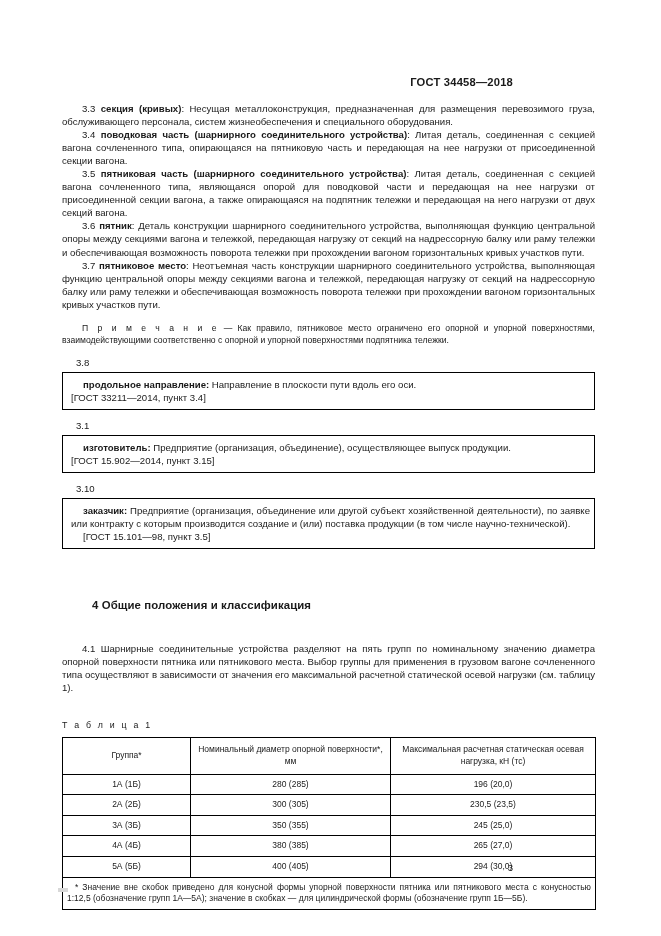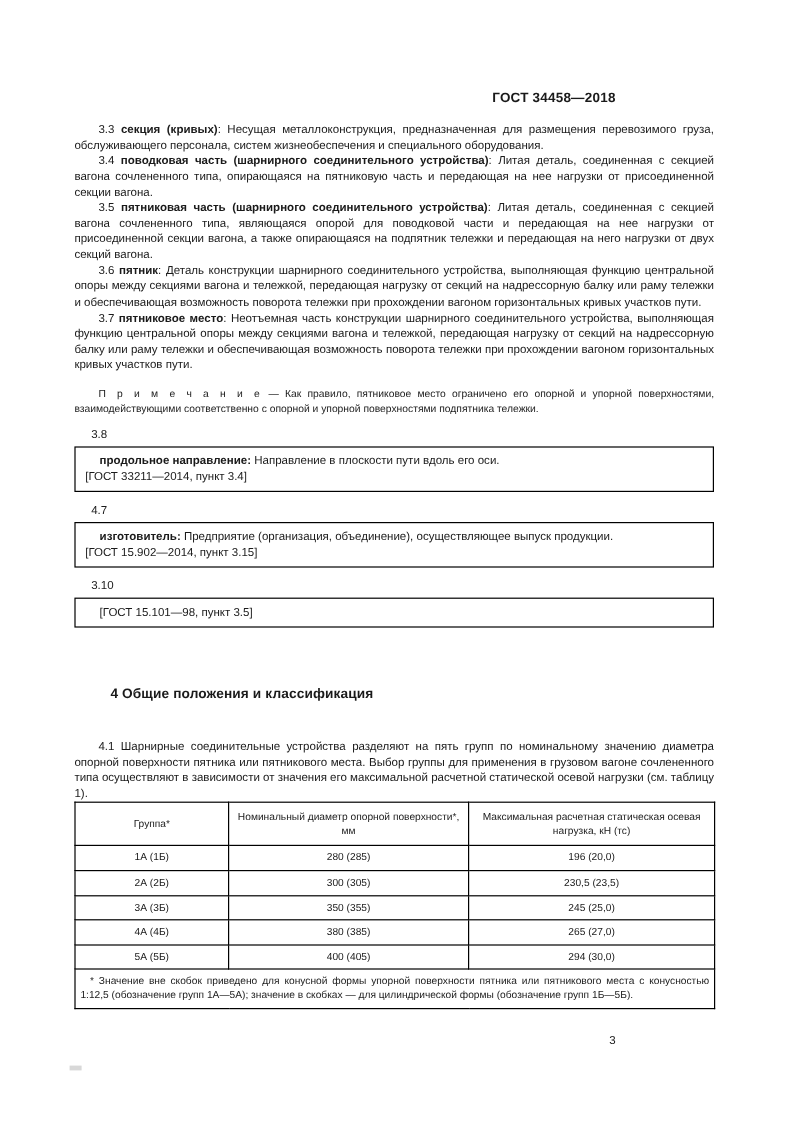--- a/index.html
+++ b/index.html
@@ -172,34 +172,36 @@
     <p class="term"><span>3.7</span> <b>пятниковое место</b>: <span>Неотъемная часть конструкции шарнирного соединительного устройства, выполняющая функцию центральной опоры между секциями вагона и тележкой, передающая нагрузку от секций на надрессорную балку или раму тележки и обеспечивающая возможность поворота тележки при прохождении вагоном горизонтальных кривых участков пути.</span></p>
 
     <p class="note"><span class="lbl">П р и м е ч а н и е</span> <span>—</span> <span>Как правило, пятниковое место ограничено его опорной и упорной поверхностями, взаимодействующими соответственно с опорной и упорной поверхностями подпятника тележки.</span></p>
 
     <p class="def-num">3.8</p>
     <div class="def-box">
       <p class="first"><b>продольное направление:</b> <span>Направление в плоскости пути вдоль его оси.</span></p>
       <p class="flat">[ГОСТ 33211—2014, пункт 3.4]</p>
     </div>
 
-    <p class="def-num">4.7</p>
+    <p class="def-num">3.1</p>
     <div class="def-box">
       <p class="first"><b>изготовитель:</b> <span>Предприятие (организация, объединение), осуществляющее выпуск продукции.</span></p>
       <p class="flat">[ГОСТ 15.902—2014, пункт 3.15]</p>
     </div>
 
     <p class="def-num">3.10</p>
     <div class="def-box">
+      <p class="first"><b>заказчик:</b> <span>Предприятие (организация, объединение или другой субъект хозяйственной деятельности), по заявке или контракту с которым производится создание и (или) поставка продукции (в том числе научно-технической).</span></p>
       <p class="src">[ГОСТ 15.101—98, пункт 3.5]</p>
     </div>
 
     <h2 class="sec-head">4  Общие положения и классификация</h2>
     <p class="sec-para"><span>4.1</span> <span>Шарнирные соединительные устройства разделяют на пять групп по номинальному значению диаметра опорной поверхности пятника или пятникового места. Выбор группы для применения в грузовом вагоне сочлененного типа осуществляют в зависимости от значения его максимальной расчетной статической осевой нагрузки (см. таблицу 1).</span></p>
 
+    <p class="tbl-caption">Т а б л и ц а  1</p>
 
     <table class="data">
       <colgroup>
           <col class="c1">
           <col class="c2">
           <col class="c3">
         </colgroup>
       <thead>
         <tr>
           <th>Группа*</th>

